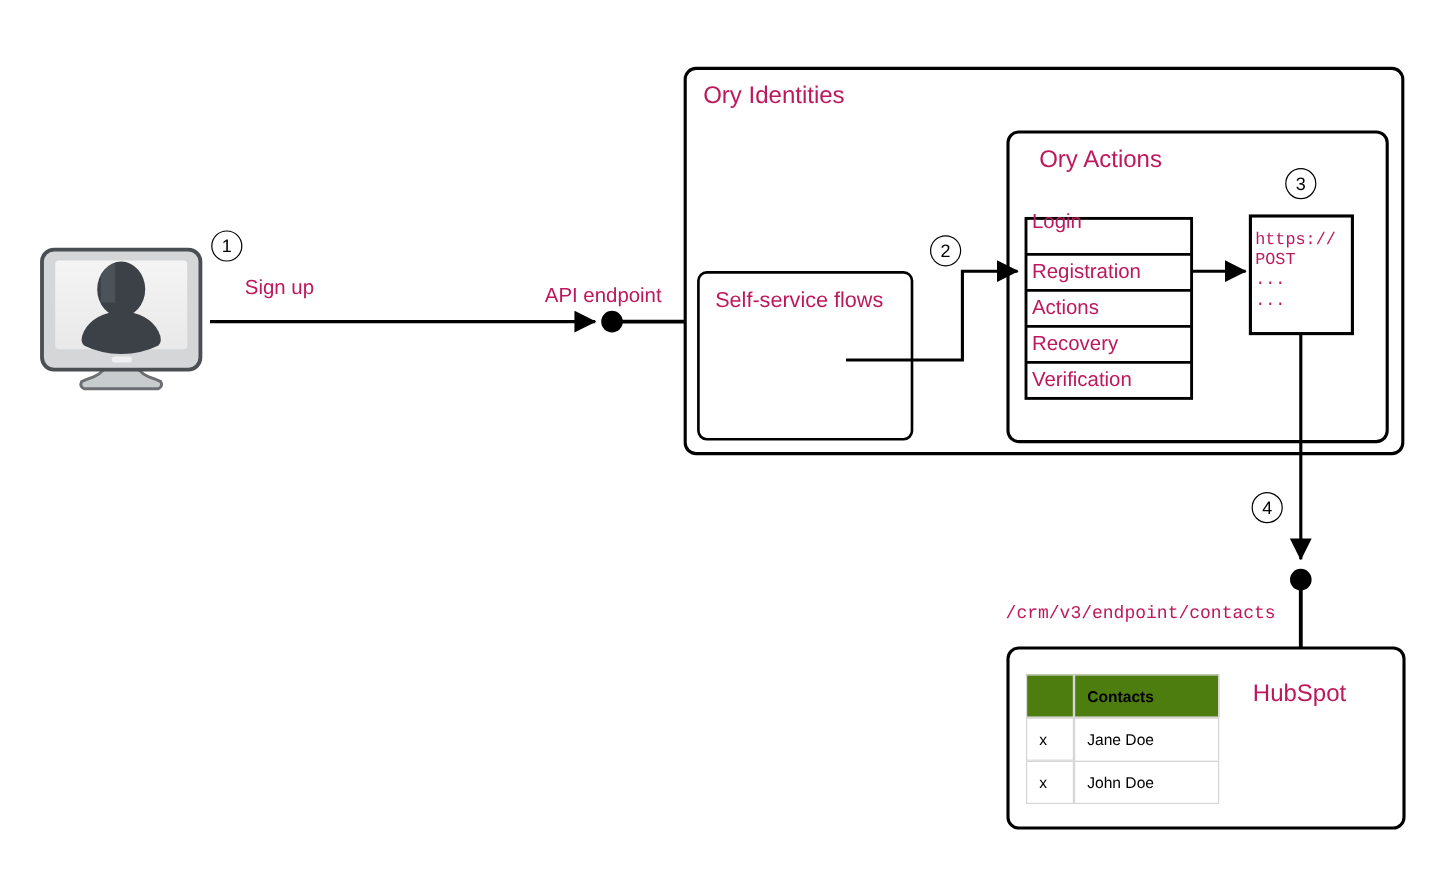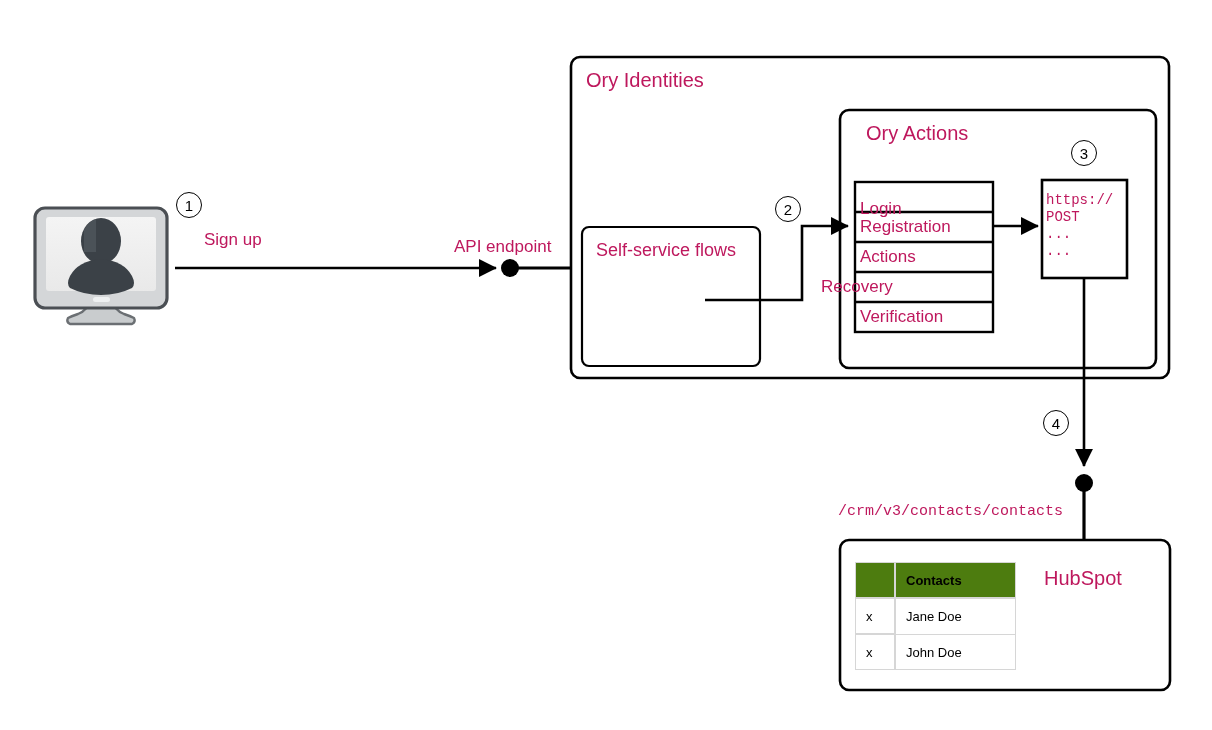--- a/index.html
+++ b/index.html
@@ -135,31 +135,31 @@
     <rect x="840" y="540" width="330" height="150" rx="9" ry="9" fill="#ffffff" stroke="#000" stroke-width="2.6"></rect>
   </svg>
 
   <div class="badge" style="left:176px; top:192px;">1</div>
   <div class="badge" style="left:775px; top:196px;">2</div>
   <div class="badge" style="left:1071px; top:140px;">3</div>
   <div class="badge" style="left:1043px; top:410px;">4</div>
 
   <div class="lbl lbl-sans edge-lbl" style="left:204px; top:231px;">Sign up</div>
   <div class="lbl lbl-sans edge-lbl" style="left:454px; top:238px;text-align:right;">API endpoint</div>
-  <div class="lbl lbl-mono path-lbl" style="left:838px; top:504px;">/crm/v3/contacts/contacts</div>
+  <div class="lbl lbl-mono path-lbl" style="left:838px; top:504px;">/crm/v3/endpoint/contacts</div>
 
   <div class="lbl lbl-sans title-lbl" style="left:586px; top:70px;">Ory Identities</div>
   <div class="lbl lbl-sans title-lbl" style="left:866px; top:123px;">Ory Actions</div>
   <div class="lbl lbl-sans node-lbl" style="left:596px; top:241px;">Self-service flows</div>
   <div class="lbl lbl-sans hub-lbl" style="left:1044px; top:568px;">HubSpot</div>
 
-  <div class="lbl lbl-sans flow-lbl" style="left:860px; top:200px;">Login</div>
+  <div class="lbl lbl-sans flow-lbl" style="left:860px; top:176px;">Login</div>
   <div class="lbl lbl-sans flow-lbl" style="left:860px; top:218px;">Registration</div>
   <div class="lbl lbl-sans flow-lbl" style="left:860px; top:248px;">Actions</div>
-  <div class="lbl lbl-sans flow-lbl" style="left:821px; top:278px;">Recovery</div>
+  <div class="lbl lbl-sans flow-lbl" style="left:860px; top:278px;">Recovery</div>
   <div class="lbl lbl-sans flow-lbl" style="left:860px; top:308px;">Verification</div>
 
   <div class="lbl lbl-mono code-lbl" style="left:1046px; top:192px;">https://
 POST
 ...
 ...</div>
 
   <div>
     <div class="tbl-cell hdr" style="left:855px; top:562px; width:40px; height:36px;"></div>
     <div class="tbl-cell hdr cell-hd" style="left:895px; top:562px; width:121px; height:36px;">Contacts</div>

